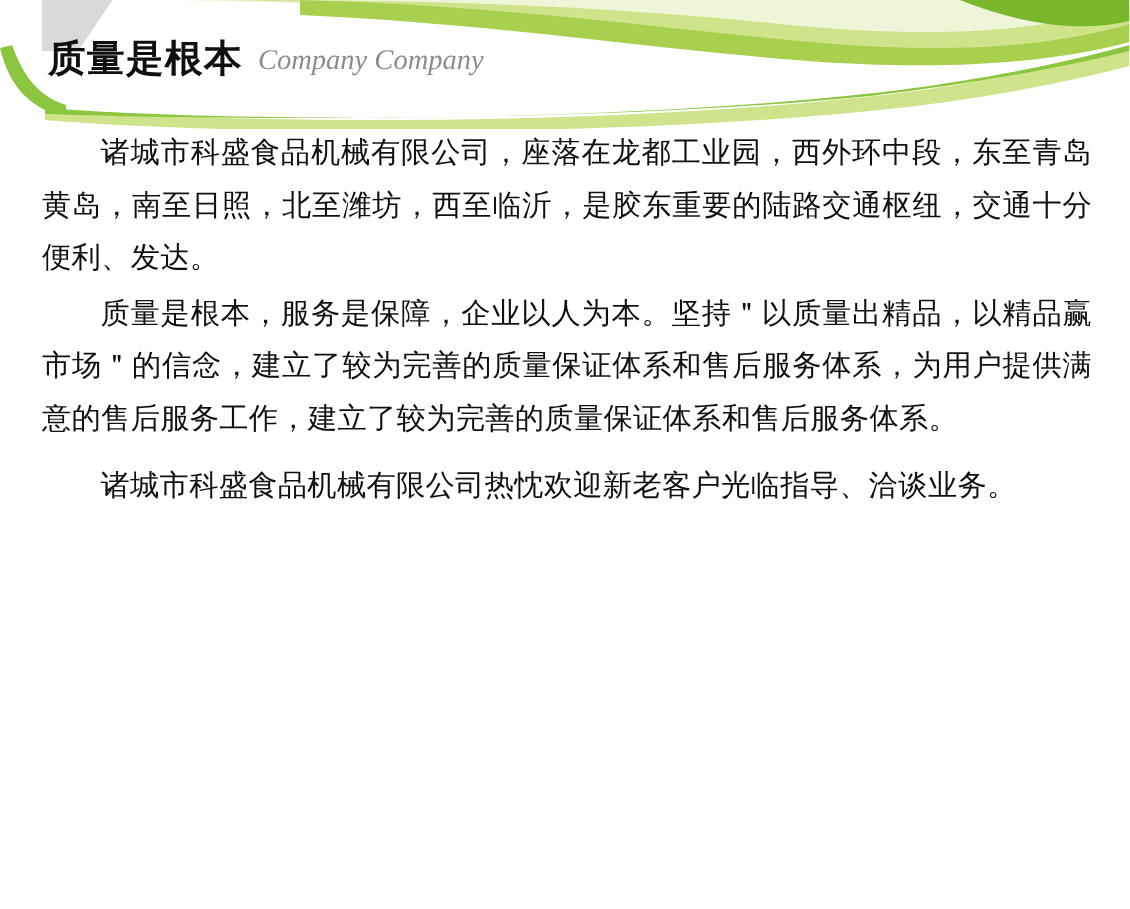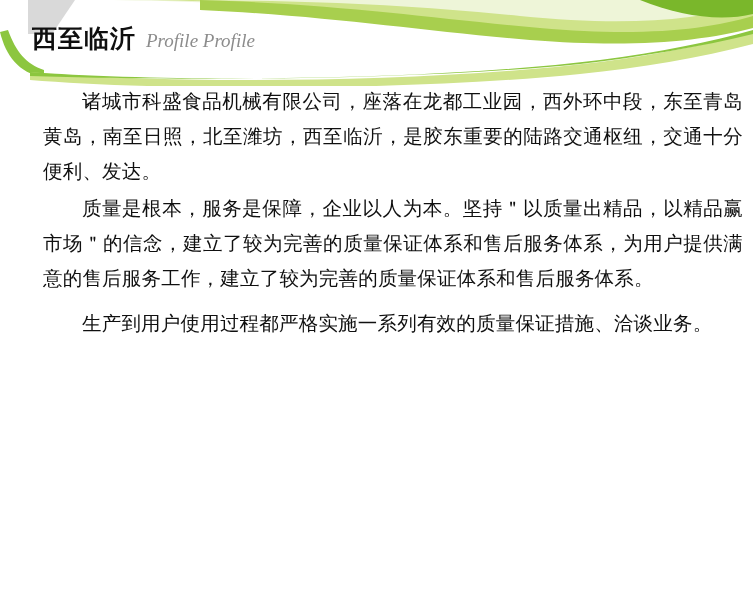--- a/index.html
+++ b/index.html
@@ -60,21 +60,20 @@
     position: relative;
     top: -1px;
   }
 
   
   .body-text {
     position: absolute;
     left: 28px;
     top: 84px;
     width: 700px;
-    margin-left: 15px;
   }
   .para {
     font-family: "DejaVu Sans", "Liberation Sans", sans-serif;
     font-size: 19.5px;
     line-height: 35px;
     color: #101010;
     text-align: justify;
     text-justify: inter-ideograph;
     text-indent: 2em;
     margin: 0 0 2px 0;
@@ -102,23 +101,23 @@
       <path d="M 640 0 C 680 16 720 22 753 14 L 753 0 Z" fill="#7ab72b"></path>
 
       <path d="M 8 30 C 16 52 26 64 44 70 L 44 78 C 18 72 6 56 0 32 Z" fill="#8cc63f"></path>
 
       <path d="M 30 72 C 160 84 420 84 600 62 C 660 54 710 44 753 32 L 753 44 C 700 58 640 68 580 74 C 400 92 150 90 30 80 Z" fill="#cfe38a"></path>
       <path d="M 30 72 C 160 82 420 82 600 60 C 660 52 710 42 753 30 L 753 34 C 700 47 640 57 580 64 C 400 82 150 80 30 76 Z" fill="#8cc63f"></path>
     </svg>
   </div>
 
   <div class="title-block">
-    <span class="title-cn">西至临沂</span>
-    <span class="title-en">Profile Profile</span>
+    <span class="title-cn">质量是根本</span>
+    <span class="title-en">Company Company</span>
   </div>
 
   <div class="body-text">
     <p class="para">诸城市科盛食品机械有限公司，座落在龙都工业园，西外环中段，东至青岛黄岛，南至日照，北至潍坊，西至临沂，是胶东重要的陆路交通枢纽，交通十分便利、发达。</p>
     <p class="para">质量是根本，服务是保障，企业以人为本。坚持＂以质量出精品，以精品赢市场＂的信念，建立了较为完善的质量保证体系和售后服务体系，为用户提供满意的售后服务工作，建立了较为完善的质量保证体系和售后服务体系。</p>
-    <p class="para last">生产到用户使用过程都严格实施一系列有效的质量保证措施、洽谈业务。</p>
+    <p class="para last">诸城市科盛食品机械有限公司热忱欢迎新老客户光临指导、洽谈业务。</p>
   </div>
 
 </div>
 
 </body></html>

